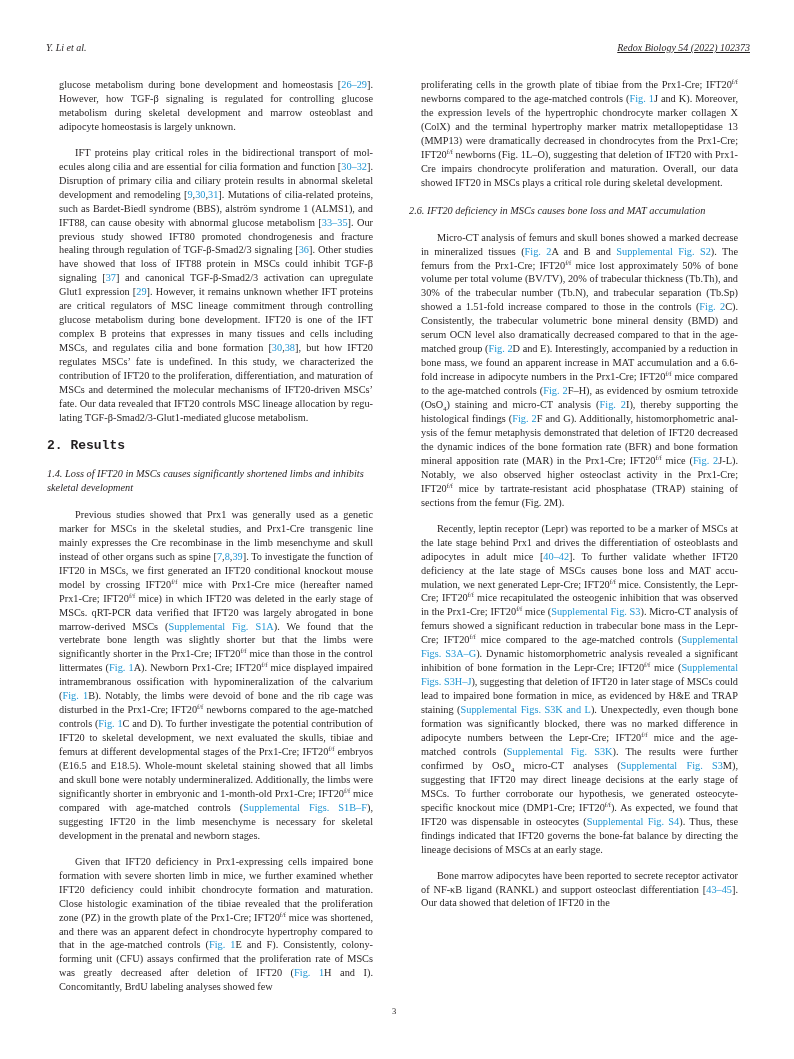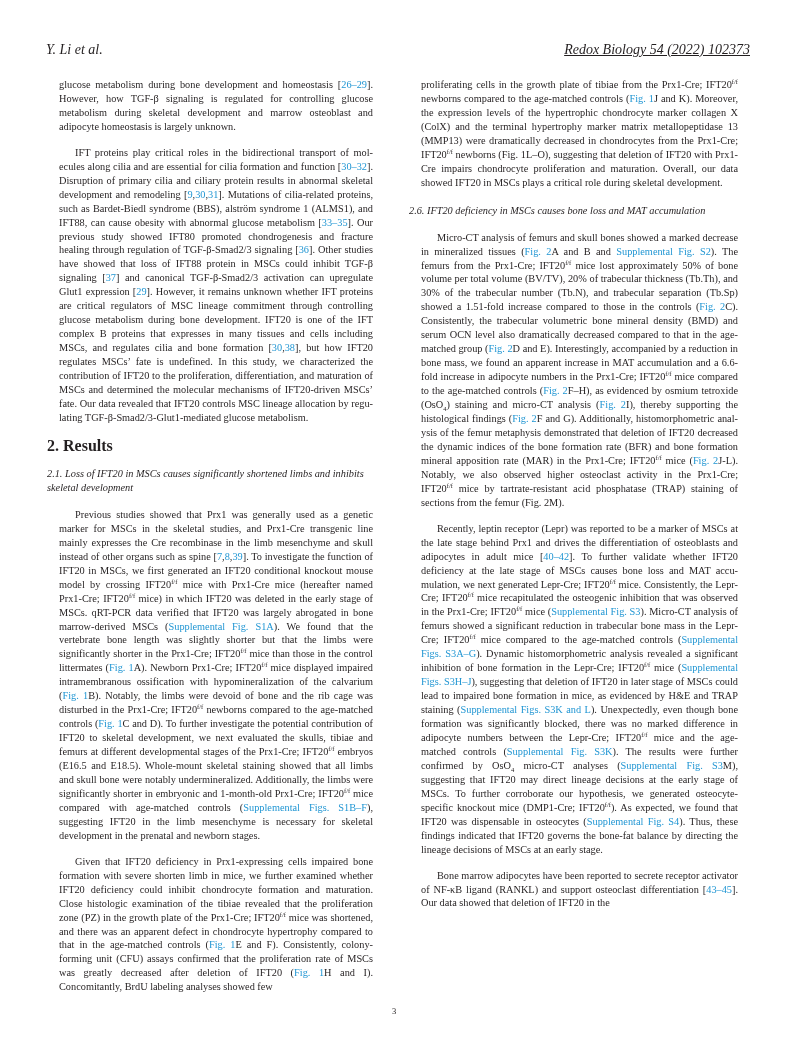--- a/index.html
+++ b/index.html
@@ -1,48 +1,48 @@
 <!DOCTYPE html>
 <html><head>
 <meta charset="utf-8">
 <style>
   html, body { margin: 0; padding: 0; background: #ffffff; }
   body { width: 794px; height: 1059px; position: relative; overflow: hidden;
          font-family: "Liberation Serif", "DejaVu Serif", serif; color: #231f20; }
   .header { position: absolute; top: 42px; left: 46px; right: 44px; height: 12px;
-            font-size: 14px; font-style: italic; }
+            font-size: 10px; font-style: italic; }
   .header .left { position: absolute; left: 0; top: 0; }
   .header .right { position: absolute; right: 0; top: 0; text-decoration: underline; }
   .col { position: absolute; top: 66px; width: 338px; font-size: 10.3px; line-height: 13.95px;
          text-align: justify; hyphens: manual; }
   .col.left { left: 47px; }
   .col.right { left: 409px; width: 341px; }
   p { margin: 12px; }
   p.indent { text-indent: 16px; }
   a, .ref { color: #2196d3; text-decoration: none; }
   sup { font-size: 6.5px; line-height: 0; vertical-align: super; }
   sub { font-size: 6.5px; line-height: 0; }
-  h2.sec { font-size: 16px; font-weight: bold; margin: 14px 0 13px 0; line-height: 14px; }
+  h2.sec { font-size: 13px; font-weight: bold; margin: 14px 0 13px 0; line-height: 14px; font-family: Liberation Mono, monospace; }
   h3.subsec { font-size: 10.3px; font-style: italic; font-weight: normal; margin: 14px 0 13px 0;
               line-height: 14px; text-align: left; }
   .pagenum { position: absolute; top: 1006px; left: 392px; font-size: 8.5px; }
 </style>
 </head>
 <body>
 
 <div class="header">
   <span class="left">Y. Li et al.</span>
   <span class="right">Redox Biology 54 (2022) 102373</span>
 </div>
 
 <div class="col left">
   <p><span>glucose metabolism during bone development and homeostasis [</span><a style="color: rgb(33, 150, 211);">26–29</a><span>]. However, how TGF-β signaling is regulated for controlling glucose metabolism during skeletal development and marrow osteoblast and adipocyte homeostasis is largely unknown.</span></p>
   <p class="indent"><span>IFT proteins play critical roles in the bidirectional transport of mol­ecules along cilia and are essential for cilia formation and function [</span><a style="color: rgb(33, 150, 211);">30–32</a><span>]. Disruption of primary cilia and ciliary protein results in abnormal skeletal development and remodeling [</span><a style="color: rgb(33, 150, 211);">9</a><span>,</span><a style="color: rgb(33, 150, 211);">30</a><span>,</span><a style="color: rgb(33, 150, 211);">31</a><span>]. Mutations of cilia-related proteins, such as Bardet-Biedl syndrome (BBS), alström syndrome 1 (ALMS1), and IFT88, can cause obesity with abnormal glucose metabolism [</span><a style="color: rgb(33, 150, 211);">33–35</a><span>]. Our previous study showed IFT80 pro­moted chondrogenesis and fracture healing through regulation of TGF-β-Smad2/3 signaling [</span><a style="color: rgb(33, 150, 211);">36</a><span>]. Other studies have showed that loss of IFT88 protein in MSCs could inhibit TGF-β signaling [</span><a style="color: rgb(33, 150, 211);">37</a><span>] and canonical TGF-β-Smad2/3 activation can upregulate Glut1 expression [</span><a style="color: rgb(33, 150, 211);">29</a><span>]. However, it remains unknown whether IFT proteins are critical regu­lators of MSC lineage commitment through controlling glucose meta­bolism during bone development. IFT20 is one of the IFT complex B proteins that expresses in many tissues and cells including MSCs, and regulates cilia and bone formation [</span><a style="color: rgb(33, 150, 211);">30</a><span>,</span><a style="color: rgb(33, 150, 211);">38</a><span>], but how IFT20 regulates MSCs’ fate is undefined. In this study, we characterized the contribution of IFT20 to the proliferation, differentiation, and maturation of MSCs and determined the molecular mechanisms of IFT20-driven MSCs’ fate. Our data revealed that IFT20 controls MSC lineage allocation by regu­lating TGF-β-Smad2/3-Glut1-mediated glucose metabolism.</span></p>
   <h2 class="sec">2.  Results</h2>
-  <h3 class="subsec">2.1.  Loss of IFT20 in MSCs causes significantly shortened limbs and inhibits skeletal development</h3>
+  <h3 class="subsec">1.4.  Loss of IFT20 in MSCs causes significantly shortened limbs and inhibits skeletal development</h3>
   <p class="indent"><span>Previous studies showed that Prx1 was generally used as a genetic marker for MSCs in the skeletal studies, and Prx1-Cre transgenic line mainly expresses the Cre recombinase in the limb mesenchyme and skull instead of other organs such as spine [</span><a style="color: rgb(33, 150, 211);">7</a><span>,</span><a style="color: rgb(33, 150, 211);">8</a><span>,</span><a style="color: rgb(33, 150, 211);">39</a><span>]. To investigate the func­tion of IFT20 in MSCs, we first generated an IFT20 conditional knockout mouse model by crossing IFT20</span><sup>f/f</sup><span> mice with Prx1-Cre mice (hereafter named Prx1-Cre; IFT20</span><sup>f/f</sup><span> mice) in which IFT20 was deleted in the early stage of MSCs. qRT-PCR data verified that IFT20 was largely abrogated in bone marrow-derived MSCs (</span><a style="color: rgb(33, 150, 211);">Supplemental Fig. S1A</a><span>). We found that the vertebrate bone length was slightly shorter but that the limbs were significantly shorter in the Prx1-Cre; IFT20</span><sup>f/f</sup><span> mice than those in the control littermates (</span><a style="color: rgb(33, 150, 211);">Fig. 1</a><span>A). Newborn Prx1-Cre; IFT20</span><sup>f/f</sup><span> mice displayed impaired intramembranous ossification with hypomineralization of the calvarium (</span><a style="color: rgb(33, 150, 211);">Fig. 1</a><span>B). Notably, the limbs were devoid of bone and the rib cage was disturbed in the Prx1-Cre; IFT20</span><sup>f/f</sup><span> newborns compared to the age-matched controls (</span><a style="color: rgb(33, 150, 211);">Fig. 1</a><span>C and D). To further investigate the po­tential contribution of IFT20 to skeletal development, we next evaluated the skulls, tibiae and femurs at different developmental stages of the Prx1-Cre; IFT20</span><sup>f/f</sup><span> embryos (E16.5 and E18.5). Whole-mount skeletal staining showed that all limbs and skull bone were notably under­mineralized. Additionally, the limbs were significantly shorter in em­bryonic and 1-month-old Prx1-Cre; IFT20</span><sup>f/f</sup><span> mice compared with age-matched controls (</span><a style="color: rgb(33, 150, 211);">Supplemental Figs. S1B–F</a><span>), suggesting IFT20 in the limb mesenchyme is necessary for skeletal development in the pre­natal and newborn stages.</span></p>
   <p class="indent"><span>Given that IFT20 deficiency in Prx1-expressing cells impaired bone formation with severe shorten limb in mice, we further examined whether IFT20 deficiency could inhibit chondrocyte formation and maturation. Close histologic examination of the tibiae revealed that the proliferation zone (PZ) in the growth plate of the Prx1-Cre; IFT20</span><sup>f/f</sup><span> mice was shortened, and there was an apparent defect in chondrocyte hy­pertrophy compared to that in the age-matched controls (</span><a style="color: rgb(33, 150, 211);">Fig. 1</a><span>E and F). Consistently, colony-forming unit (CFU) assays confirmed that the pro­liferation rate of MSCs was greatly decreased after deletion of IFT20 (</span><a style="color: rgb(33, 150, 211);">Fig. 1</a><span>H and I). Concomitantly, BrdU labeling analyses showed few</span></p>
 </div>
 
 <div class="col right">
   <p><span>proliferating cells in the growth plate of tibiae from the Prx1-Cre; IFT20</span><sup>f/f</sup><span> newborns compared to the age-matched controls (</span><a style="color: rgb(33, 150, 211);">Fig. 1</a><span>J and K). Moreover, the expression levels of the hypertrophic chondrocyte marker collagen X (ColX) and the terminal hypertrophy marker matrix metallopeptidase 13 (MMP13) were dramatically decreased in chon­drocytes from the Prx1-Cre; IFT20</span><sup>f/f</sup><span> newborns (Fig. 1L–O), suggesting that deletion of IFT20 with Prx1-Cre impairs chondrocyte proliferation and maturation. Overall, our data showed IFT20 in MSCs plays a critical role during skeletal development.</span></p>
   <h3 class="subsec">2.6.  IFT20 deficiency in MSCs causes bone loss and MAT accumulation</h3>
   <p class="indent"><span>Micro-CT analysis of femurs and skull bones showed a marked decrease in mineralized tissues (</span><a style="color: rgb(33, 150, 211);">Fig. 2</a><span>A and B and </span><a style="color: rgb(33, 150, 211);">Supplemental Fig. S2</a><span>). The femurs from the Prx1-Cre; IFT20</span><sup>f/f</sup><span> mice lost approximately 50% of bone volume per total volume (BV/TV), 20% of trabecular thickness (Tb.Th), and 30% of the trabecular number (Tb.N), and trabecular separation (Tb.Sp) showed a 1.51-fold increase compared to those in the controls (</span><a style="color: rgb(33, 150, 211);">Fig. 2</a><span>C). Consistently, the trabecular volumetric bone mineral density (BMD) and serum OCN level also dramatically decreased compared to that in the age-matched group (</span><a style="color: rgb(33, 150, 211);">Fig. 2</a><span>D and E). Interestingly, accompanied by a reduction in bone mass, we found an apparent increase in MAT accumulation and a 6.6-fold increase in adipocyte numbers in the Prx1-Cre; IFT20</span><sup>f/f</sup><span> mice compared to the age-matched controls (</span><a style="color: rgb(33, 150, 211);">Fig. 2</a><span>F–H), as evidenced by osmium tetroxide (OsO</span><sub>4</sub><span>) staining and micro-CT analysis (</span><a style="color: rgb(33, 150, 211);">Fig. 2</a><span>I), thereby supporting the histo­logical findings (</span><a style="color: rgb(33, 150, 211);">Fig. 2</a><span>F and G). Additionally, histomorphometric anal­ysis of the femur metaphysis demonstrated that deletion of IFT20 decreased the dynamic indices of the bone formation rate (BFR) and bone formation mineral apposition rate (MAR) in the Prx1-Cre; IFT20</span><sup>f/f</sup><span> mice (</span><a style="color: rgb(33, 150, 211);">Fig. 2</a><span>J-L). Notably, we also observed higher osteoclast activity in the Prx1-Cre; IFT20</span><sup>f/f</sup><span> mice by tartrate-resistant acid phosphatase (TRAP) staining of sections from the femur (Fig. 2M).</span></p>
   <p class="indent"><span>Recently, leptin receptor (Lepr) was reported to be a marker of MSCs at the late stage behind Prx1 and drives the differentiation of osteoblasts and adipocytes in adult mice [</span><a style="color: rgb(33, 150, 211);">40–42</a><span>]. To further validate whether IFT20 deficiency at the late stage of MSCs causes bone loss and MAT accu­mulation, we next generated Lepr-Cre; IFT20</span><sup>f/f</sup><span> mice. Consistently, the Lepr-Cre; IFT20</span><sup>f/f</sup><span> mice recapitulated the osteogenic inhibition that was observed in the Prx1-Cre; IFT20</span><sup>f/f</sup><span> mice (</span><a style="color: rgb(33, 150, 211);">Supplemental Fig. S3</a><span>). Micro-CT analysis of femurs showed a significant reduction in trabecular bone mass in the Lepr-Cre; IFT20</span><sup>f/f</sup><span> mice compared to the age-matched controls (</span><a style="color: rgb(33, 150, 211);">Supplemental Figs. S3A–G</a><span>). Dynamic histomorphometric analysis revealed a significant inhibition of bone formation in the Lepr-Cre; IFT20</span><sup>f/f</sup><span> mice (</span><a style="color: rgb(33, 150, 211);">Supplemental Figs. S3H–J</a><span>), suggesting that deletion of IFT20 in later stage of MSCs could lead to impaired bone formation in mice, as evidenced by H&amp;E and TRAP staining (</span><a style="color: rgb(33, 150, 211);">Supple­mental Figs. S3K and L</a><span>). Unexpectedly, even though bone formation was significantly blocked, there was no marked difference in adipocyte numbers between the Lepr-Cre; IFT20</span><sup>f/f</sup><span> mice and the age-matched controls (</span><a style="color: rgb(33, 150, 211);">Supplemental Fig. S3K</a><span>). The results were further confirmed by OsO</span><sub>4</sub><span> micro-CT analyses (</span><a style="color: rgb(33, 150, 211);">Supplemental Fig. S3</a><span>M), suggesting that IFT20 may direct lineage decisions at the early stage of MSCs. To further corroborate our hypothesis, we generated osteocyte-specific knockout mice (DMP1-Cre; IFT20</span><sup>f/f</sup><span>). As expected, we found that IFT20 was dispensable in osteocytes (</span><a style="color: rgb(33, 150, 211);">Supplemental Fig. S4</a><span>). Thus, these findings indicated that IFT20 governs the bone-fat balance by directing the lineage decisions of MSCs at an early stage.</span></p>
   <p class="indent"><span>Bone marrow adipocytes have been reported to secrete receptor activator of NF-κB ligand (RANKL) and support osteoclast differentia­tion [</span><a style="color: rgb(33, 150, 211);">43–45</a><span>]. Our data showed that deletion of IFT20 in the</span></p>

